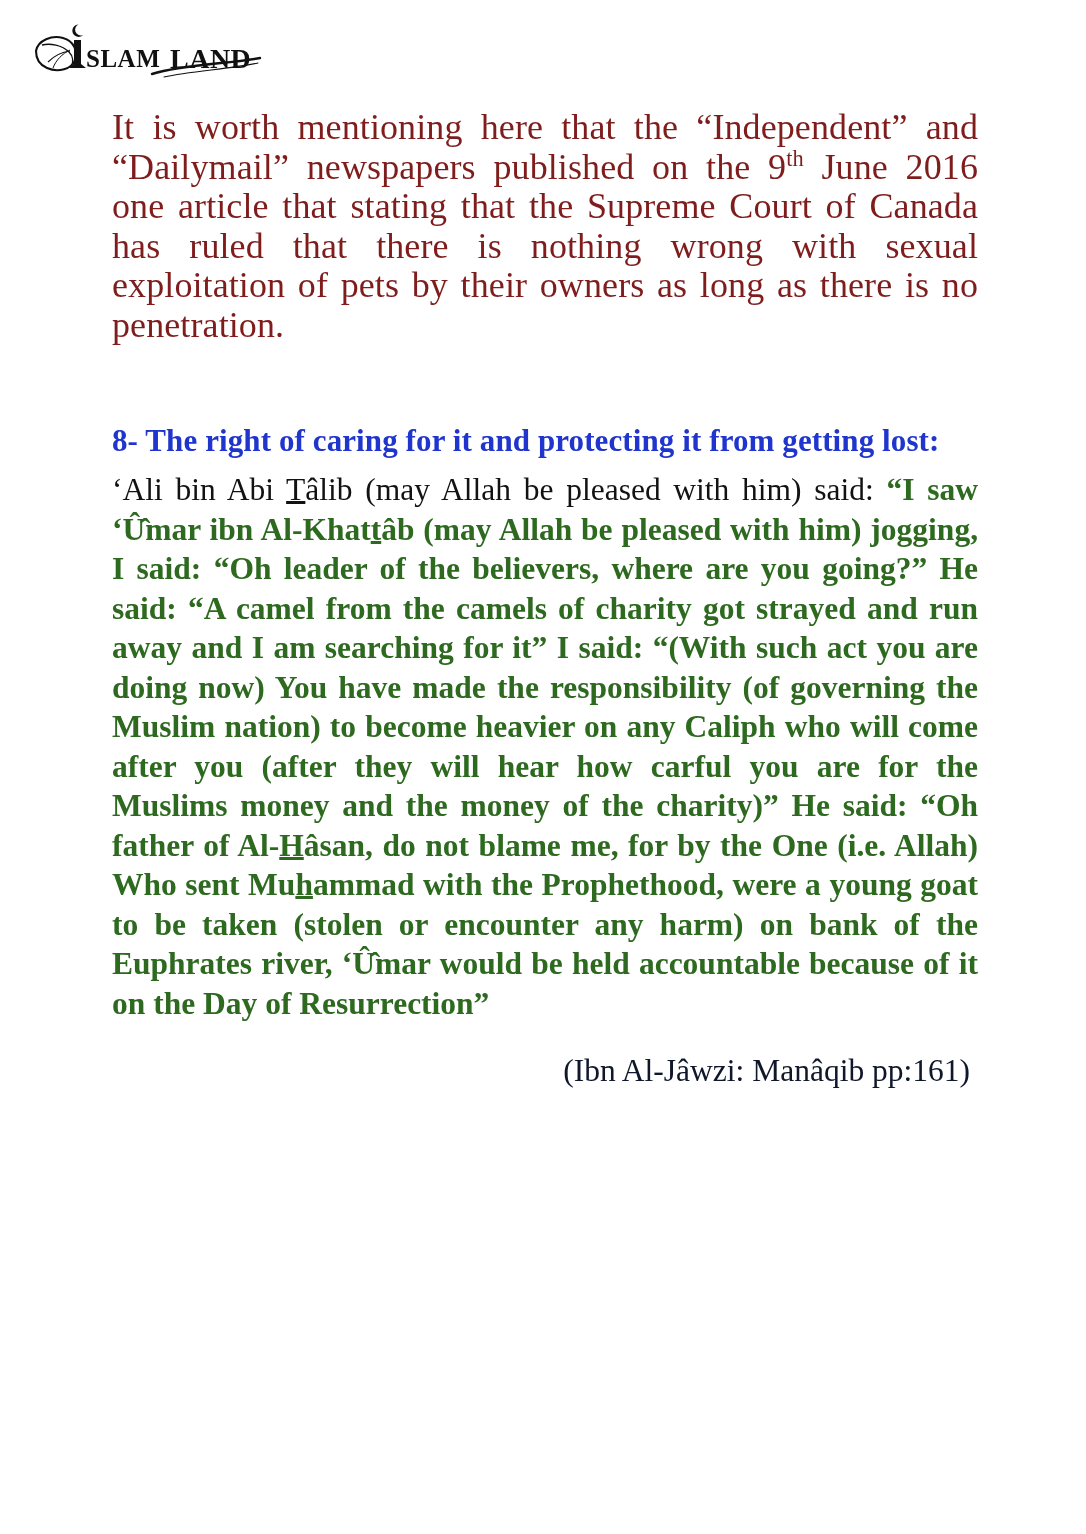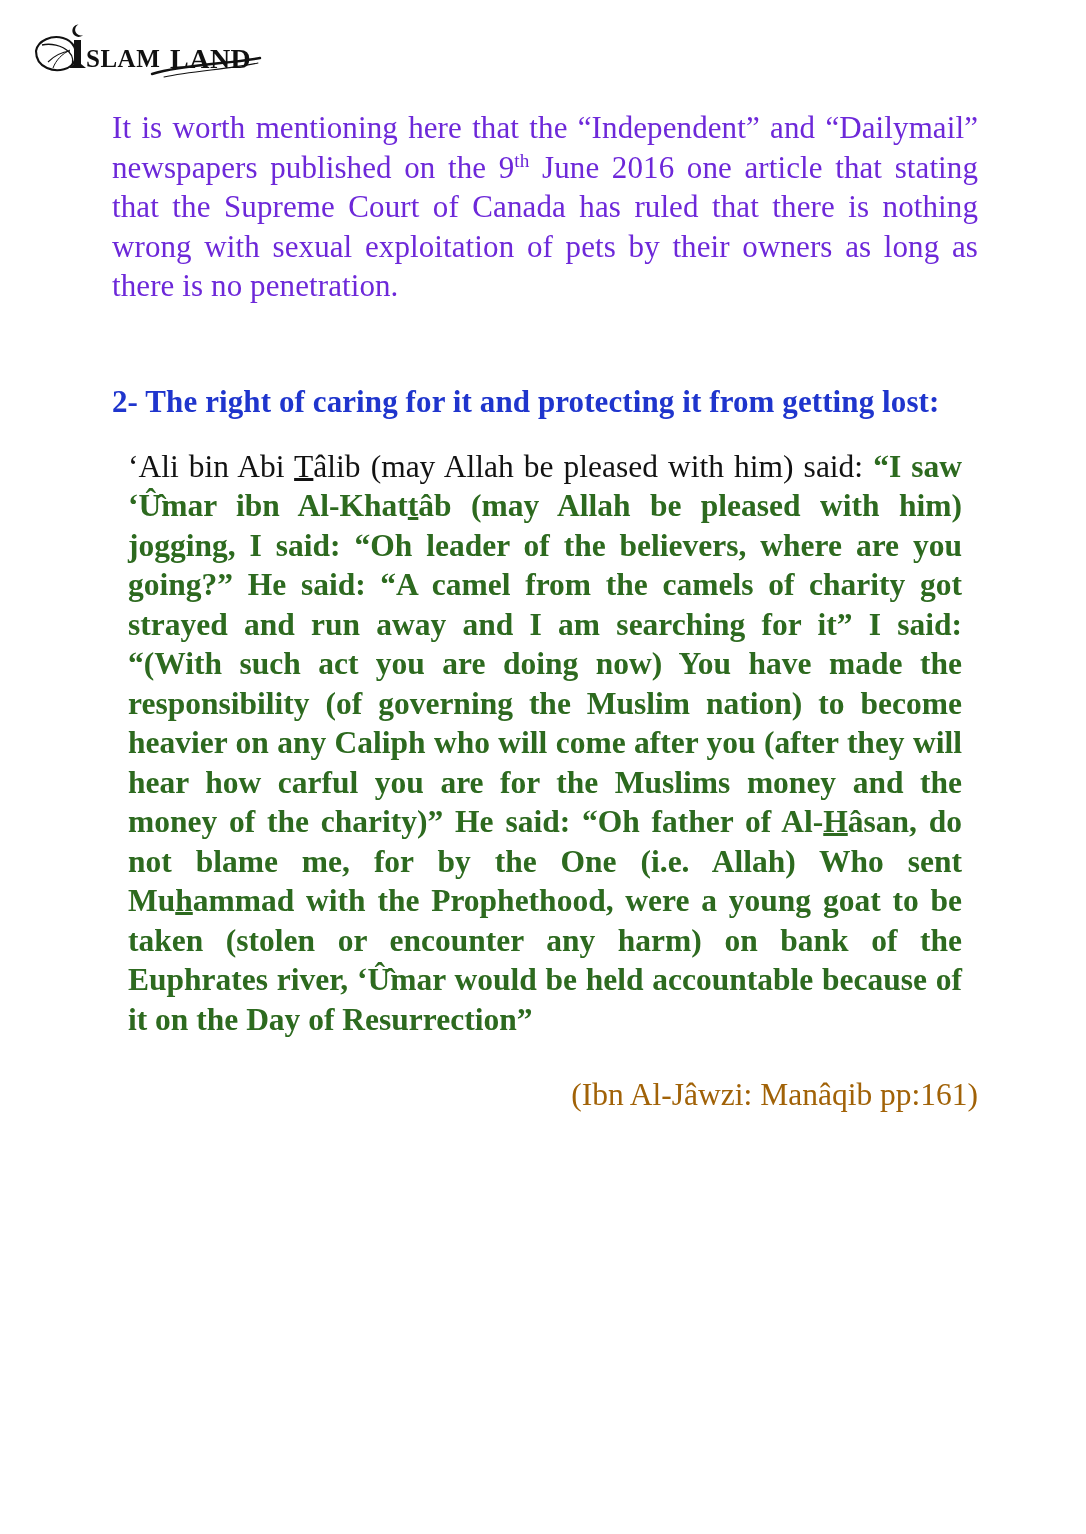--- a/index.html
+++ b/index.html
@@ -33,25 +33,25 @@
   
   .content {
     position: absolute;
     left: 112px;
     top: 108px;
     width: 866px;
   }
 
   p.body-par {
     margin: 0;
-    font-size: 31px;
+    font-size: 36px;
     line-height: 39.5px;
     text-align: justify;
     text-justify: inter-word;
-    color: #6d28d9;
+    color: #7f1d1d;
     letter-spacing: 0.1px;
   }
 
   sup.ordinal {
     font-size: 0.62em;
     vertical-align: super;
     line-height: 0;
   }
 
   h2.section-heading {
@@ -59,41 +59,41 @@
     font-size: 31px;
     line-height: 39px;
     font-weight: bold;
     color: #1f35cd;
     text-align: justify;
     text-justify: inter-word;
     letter-spacing: 0.1px;
   }
 
   p.narration {
-    margin: 16px;
+    margin: 0;
     font-size: 31.5px;
     line-height: 39.5px;
     text-align: justify;
     text-justify: inter-word;
     color: #121212;
   }
 
   .quote-green {
     color: #2d6a1f;
     font-weight: bold;
   }
 
   .uline { text-decoration: underline; text-underline-offset: 1px; }
 
   p.reference {
-    margin: 0;
+    margin: 8px;
     font-size: 31.5px;
     line-height: 39.5px;
     text-align: right;
-    color: #a16207;
+    color: #0f172a;
   }
 
   
   .gap-after-par1 { height: 76px; }
   .gap-after-heading { height: 10px; }
   .gap-before-ref1 { height: 20px; }
   .gap-after-ref1 { height: 78px; }
   .gap-before-ref2 { height: 16px; }
 </style>
 </head>
@@ -122,21 +122,21 @@
   </div>
 
   <div class="content">
 
     <p class="body-par">
       <span>It is worth mentioning here that the “Independent” and “Dailymail” newspapers published on the 9</span><sup class="ordinal">th</sup><span> June 2016 one article that stating that the Supreme Court of Canada has ruled that there is nothing wrong with sexual exploitation of pets by their owners as long as there is no penetration.</span>
     </p>
 
     <div class="gap-after-par1"></div>
 
-    <h2 class="section-heading">2- The right of caring for it and protecting it from getting lost:</h2>
+    <h2 class="section-heading">8- The right of caring for it and protecting it from getting lost:</h2>
 
     <div class="gap-after-heading"></div>
 
     <p class="narration">
       <span>‘Ali bin Abi </span><span class="uline">T</span><span>âlib (may Allah be pleased with him) said: </span><span class="quote-green">“I saw ‘Û̂mar ibn Al-Khat</span><span class="quote-green uline">t</span><span class="quote-green">âb (may Allah be pleased with him) jogging, I said: “Oh leader of the believers, where are you going?” He said: “A camel from the camels of charity got strayed and run away and I am searching for it” I said: “(With such act you are doing now) You have made the responsibility (of governing the Muslim nation) to become heavier on any Caliph who will come after you (after they will hear how carful you are for the Muslims money and the money of the charity)” He said: “Oh father of Al-</span><span class="quote-green uline">H</span><span class="quote-green">âsan, do not blame me, for by the One (i.e. Allah) Who sent Mu</span><span class="quote-green uline">h</span><span class="quote-green">ammad with the Prophethood, were a young goat to be taken (stolen or encounter any harm) on bank of the Euphrates river, ‘Û̂mar would be held accountable because of it on the Day of Resurrection”</span>
     </p>
 
     <div class="gap-before-ref1"></div>
 
     <p class="reference">(Ibn Al-Jâwzi: Manâqib pp:161)</p>

